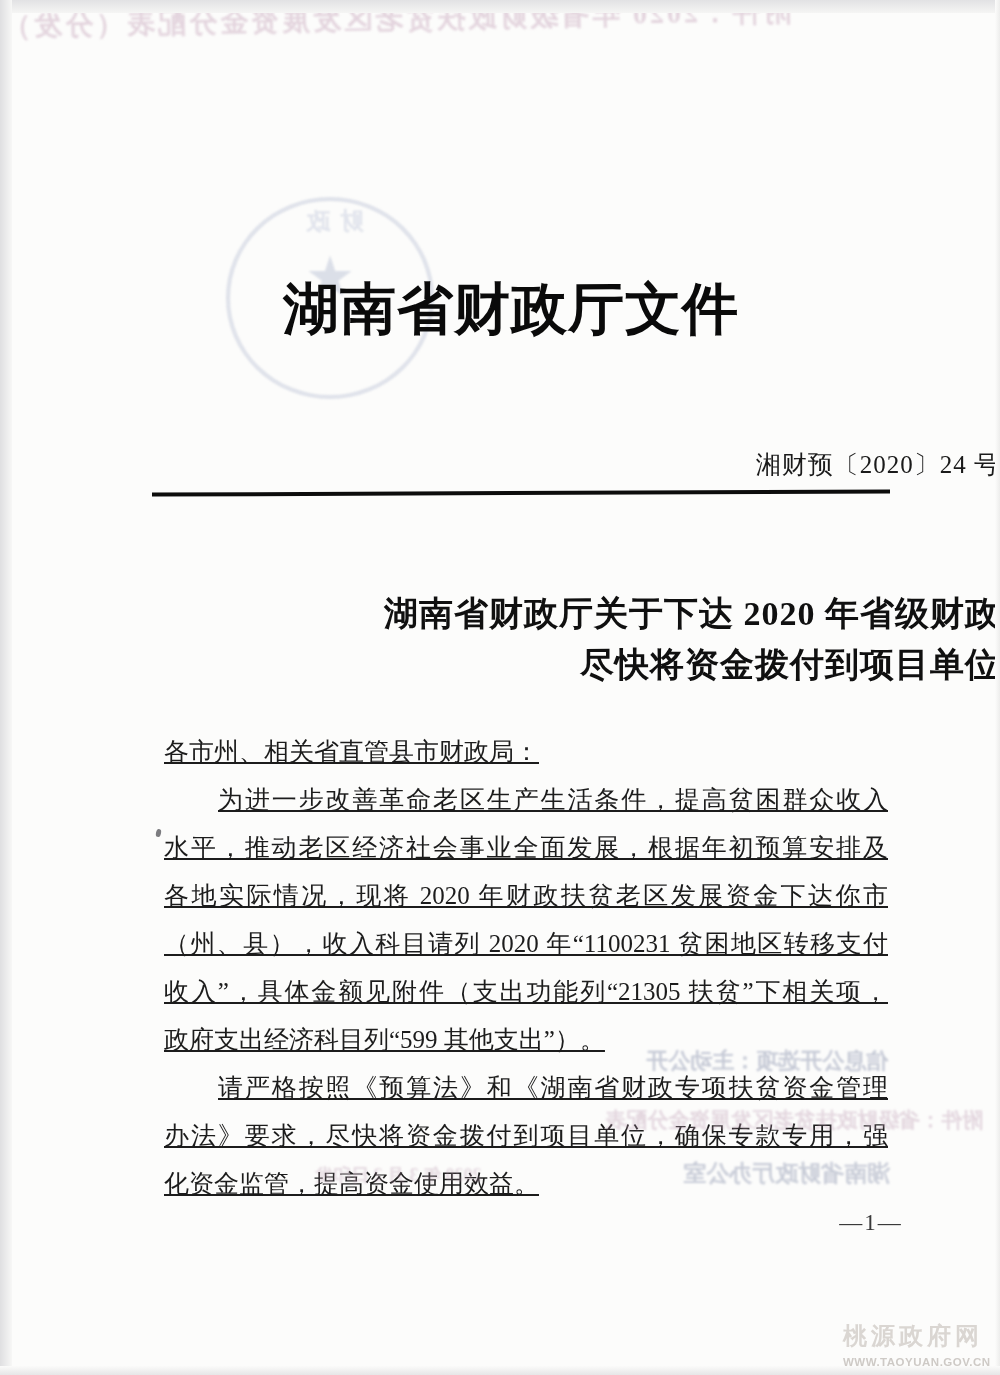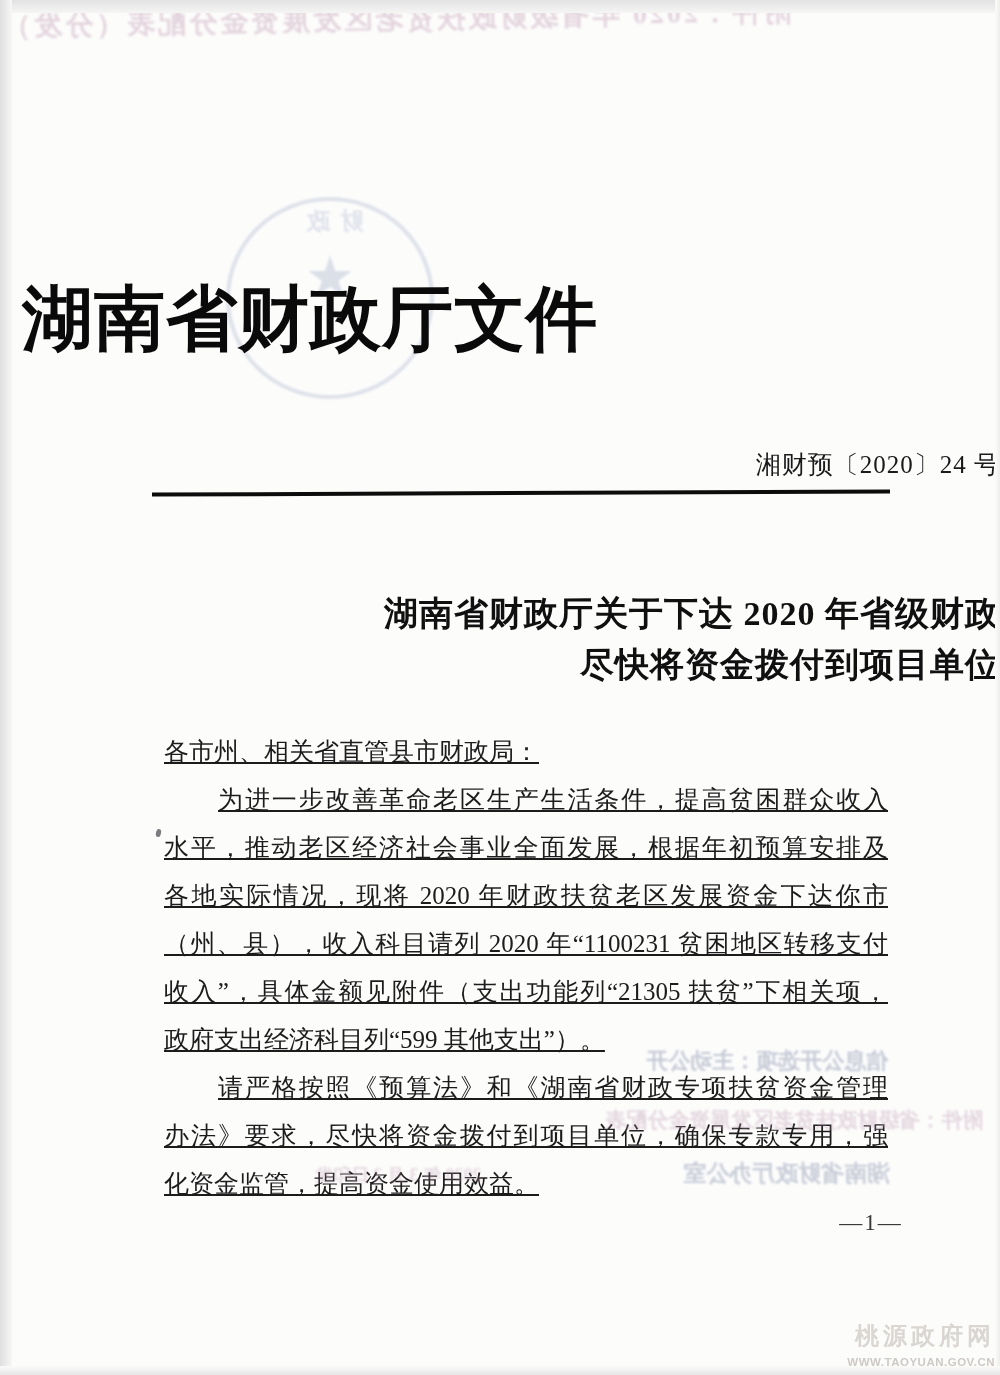--- a/index.html
+++ b/index.html
@@ -35,22 +35,22 @@
   .seal-ring { position:absolute; left:0; top:0; right:0; bottom:0;
     border:4px solid rgba(156,166,196,0.30); border-radius:50%; }
   .seal-chars { position:absolute; left:50%; top:8px; transform:translateX(-50%) scaleX(-1);
     font-size:24px; font-weight:bold; letter-spacing:10px; white-space:nowrap;
     color:rgba(156,166,196,0.28); }
   .seal-star { position:absolute; left:50%; top:52px; transform:translateX(-50%);
     font-size:56px; line-height:1; color:rgba(156,166,196,0.34);
     font-family:"DejaVu Sans",sans-serif; }
 
   
-  .org-title { position:absolute; left:22px; right:0; top:272px; 
-    font-size:71px; font-weight:bold; color:#0a0a0a; letter-spacing:1px; white-space:nowrap; }
+  .org-title { position:absolute; left:22px; right:0; top:272px; text-align:center;
+    font-size:56px; font-weight:bold; color:#0a0a0a; letter-spacing:1px; white-space:nowrap; }
   .doc-number { position:absolute; left:44px; right:0; top:448px; text-align:right;
     font-size:25px; color:#1a1a1a; letter-spacing:1px; }
   .rule { position:absolute; left:152px; top:491px; width:738px; height:4px;
     background:#0c0c0c; transform:rotate(-0.25deg); }
 
   
   .heading { position:absolute; left:48px; right:0; top:588px; text-align:right;
     font-size:34px; font-weight:bold; color:#101010; line-height:51px; letter-spacing:1px; }
 
   
@@ -58,21 +58,21 @@
   .line { height:48px; line-height:48px; font-size:25px; overflow:hidden;text-decoration:underline; }
   .indent { text-indent:54px; }
   .just { text-align:justify; text-align-last:justify; }
   .speck { position:absolute; left:156px; top:829px; width:5px; height:8px;
     background:rgba(70,70,75,0.7); border-radius:50%/60%; transform:rotate(12deg); }
 
   .page-num { position:absolute; left:826px; top:1210px; width:90px; text-align:center;
     font-size:23px; color:#3a3a3a; letter-spacing:2px; }
 
   
-  .wm { position:absolute; left:843px; top:1320px; width:152px; text-align:right; }
+  .wm { position:absolute; left:843px; top:1320px; width:152px; text-align:left; }
   .wm-name { font-size:24px; letter-spacing:4px; color:#dad6d2; font-weight:bold; white-space:nowrap; }
   .wm-url { font-size:11.5px; font-weight:bold; color:#cecac6; letter-spacing:0.5px;
     margin-top:4px; font-family:"Liberation Sans","DejaVu Sans",sans-serif; white-space:nowrap; }
 </style>
 </head>
 <body>
 
 <div class="scan">
 
   <div class="bleed-top-wrap">

